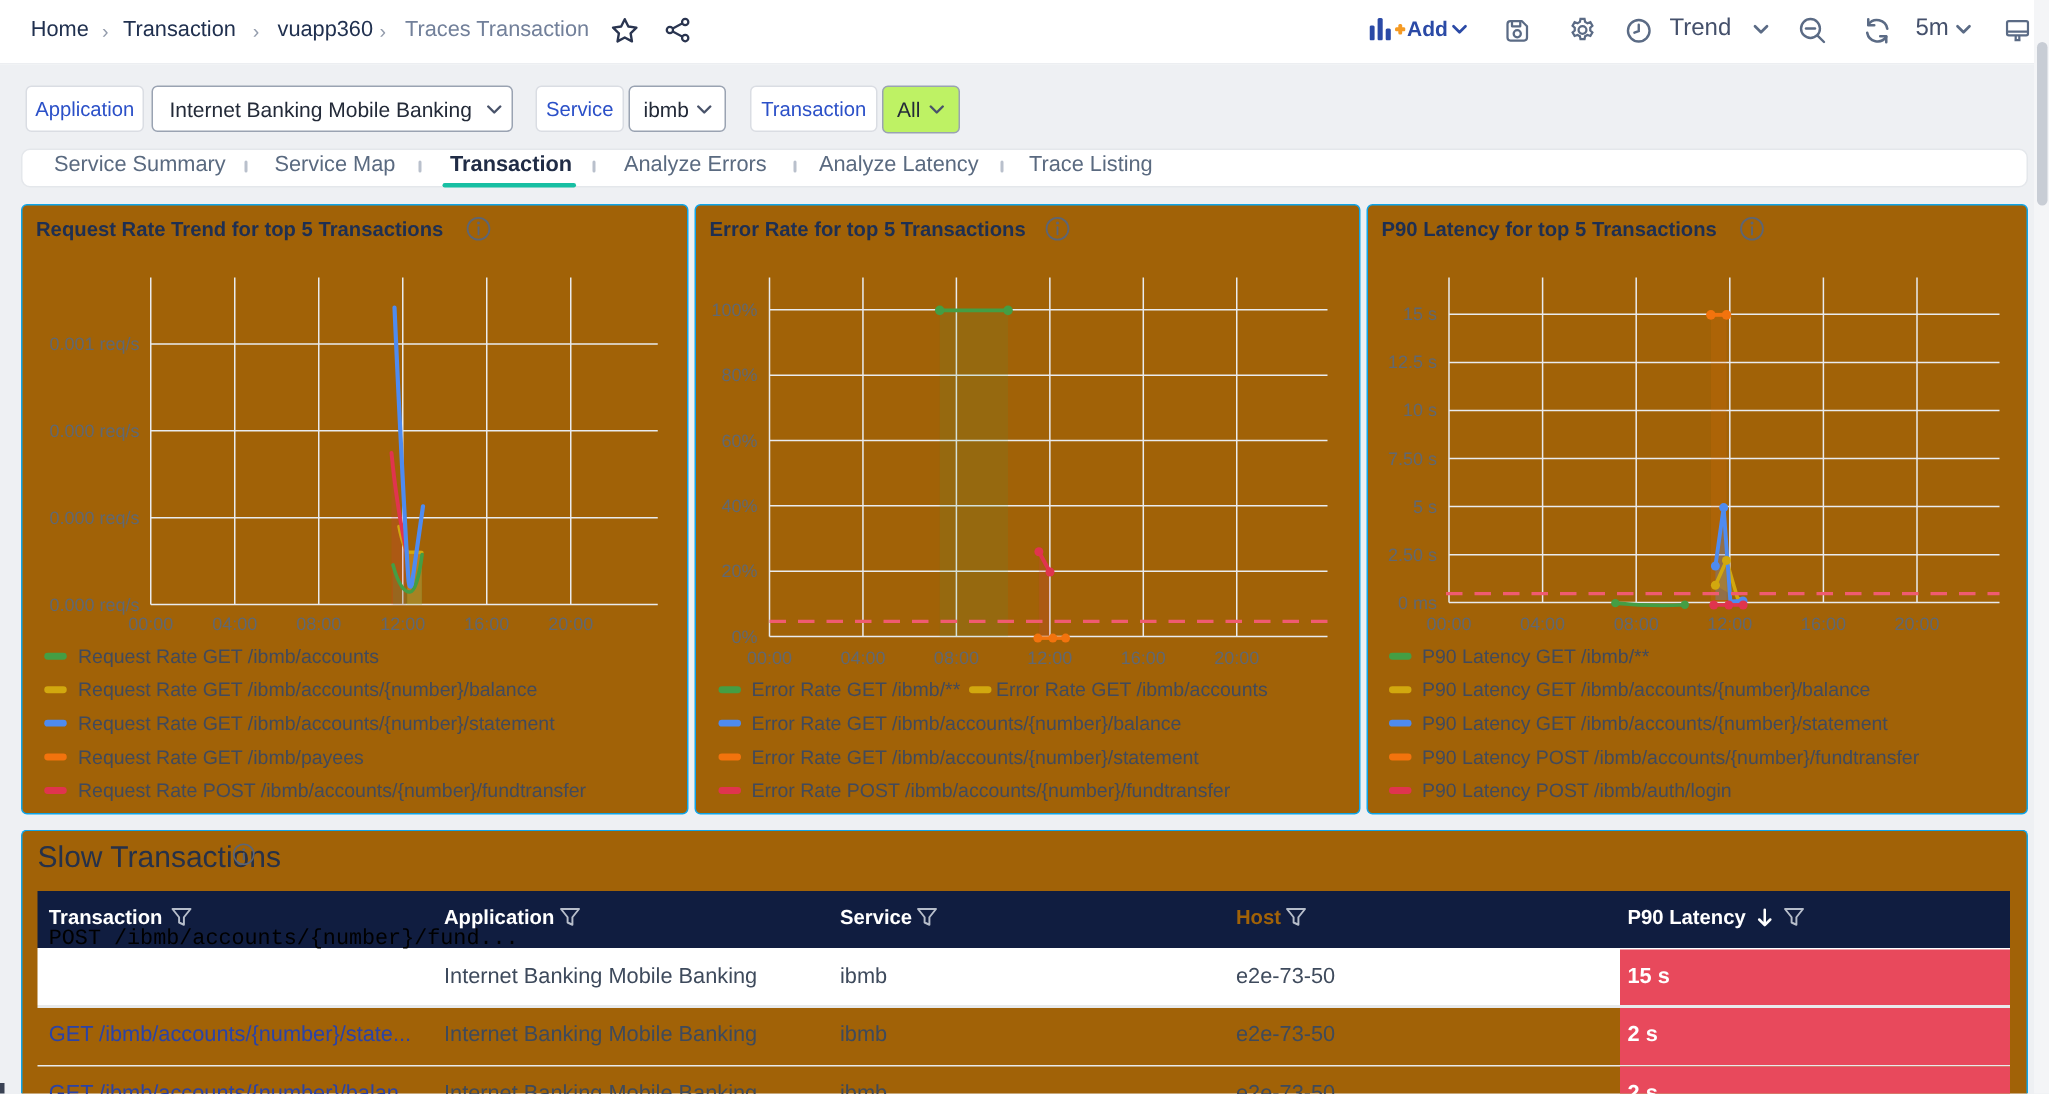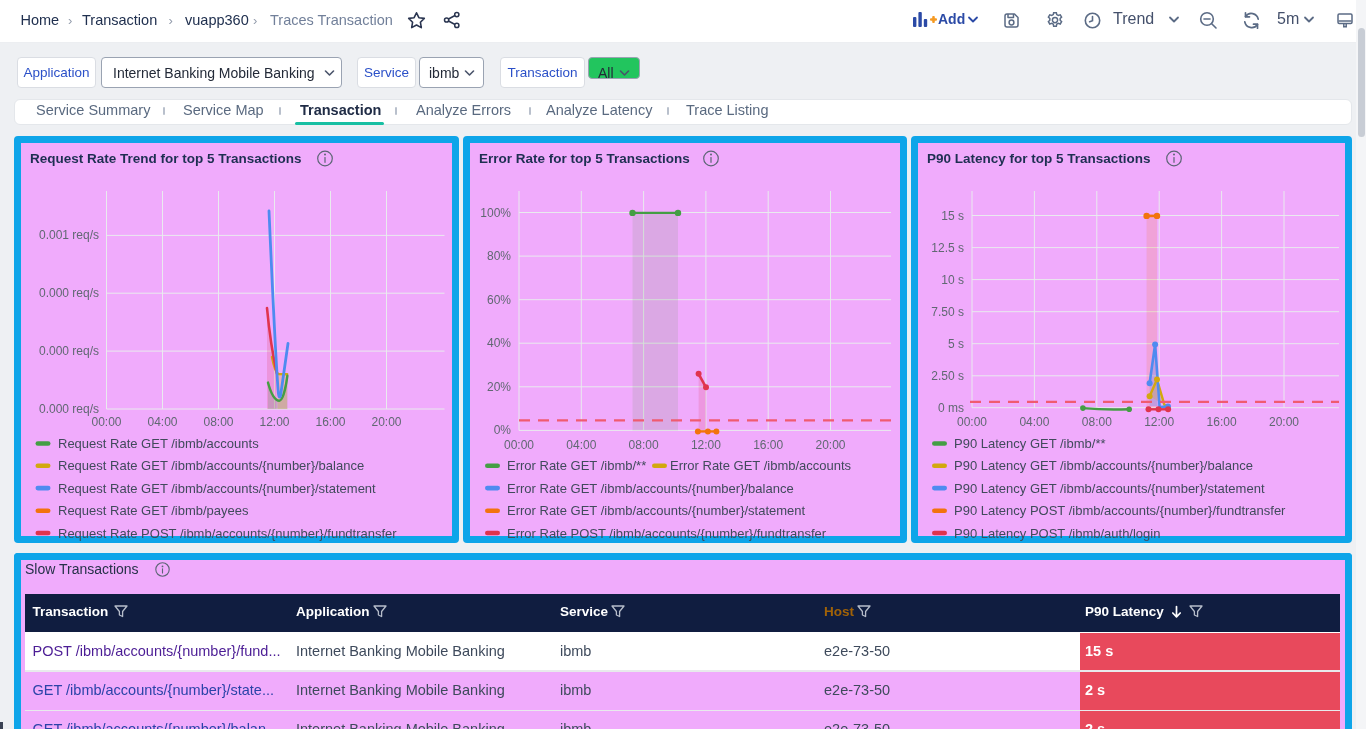--- a/index.html
+++ b/index.html
@@ -1,17 +1,17 @@
 <!DOCTYPE html>
 <html><head>
 <meta charset="utf-8">
 <style>
 html,body{margin:0;padding:0;width:1366px;height:729px;overflow:hidden;background:#eef0f3;font-family:"Liberation Sans",sans-serif;}
 .abs{position:absolute;}
-.panel{position:absolute;background:#f0abfc;border:7px solid #0ea5e9;border-radius:4px;box-sizing:border-box;}
+.panel{position:absolute;background:#a16207;border:1px solid #0ea5e9;border-radius:4px;box-sizing:border-box;}
 .crumb{font-size:14.5px;color:#20304f;}
 .sep{color:#939cac;font-size:13px;}
 svg{display:block;}
 </style>
 </head>
 <body>
 
 <div class="abs" style="left:0;top:0;width:1366px;height:43px;background:#fff;border-bottom:1px solid #eceef1;box-sizing:border-box;"></div>
 <div class="abs crumb" style="left:20.5px;top:12px;">Home</div>
 <div class="abs sep" style="left:68px;top:13px;">›</div>
@@ -99,21 +99,21 @@
     </svg>
 </div>
 <div class="abs" style="left:357px;top:57px;width:59px;height:31px;background:#fff;border:1px solid #dadde3;border-radius:4px;box-sizing:border-box;text-align:center;line-height:29px;font-size:13.5px;font-weight:500;color:#2b50c8;">Service</div>
 <div class="abs" style="left:419px;top:57px;width:65px;height:31px;background:#fff;border:1px solid #9aa3b2;border-radius:4px;box-sizing:border-box;">
   <div class="abs" style="left:9px;top:7px;font-size:14px;color:#232a38;">ibmb</div>
   <svg class="abs" style="left:44px;top:12px;" width="11" height="7" viewBox="0 0 11 7">
       <path d="M1.5 1 L5.5 5 L9.5 1" fill="none" stroke="#49536a" stroke-width="1.6" stroke-linecap="round" stroke-linejoin="round"></path>
     </svg>
 </div>
 <div class="abs" style="left:500px;top:57px;width:85px;height:31px;background:#fff;border:1px solid #dadde3;border-radius:4px;box-sizing:border-box;text-align:center;line-height:29px;font-size:13.5px;font-weight:500;color:#2b50c8;">Transaction</div>
-<div class="abs" style="left:588px;top:57px;width:52px;height:22px;background:#22c55e;border:1px solid #9aa3b2;border-radius:4px;box-sizing:border-box;">
+<div class="abs" style="left:588px;top:57px;width:52px;height:32px;background:#bef264;border:1px solid #9aa3b2;border-radius:4px;box-sizing:border-box;">
   <div class="abs" style="left:9px;top:7px;font-size:14px;color:#232a38;">All</div>
   <svg class="abs" style="left:30px;top:12px;" width="11" height="7" viewBox="0 0 11 7">
       <path d="M1.5 1 L5.5 5 L9.5 1" fill="none" stroke="#49536a" stroke-width="1.6" stroke-linecap="round" stroke-linejoin="round"></path>
     </svg>
 </div>
 
 <div class="abs" style="left:14px;top:99px;width:1338px;height:26px;background:#fff;border:1px solid #e4e7eb;border-radius:6px;box-sizing:border-box;"></div>
 <div class="abs" style="left:36px;top:101.5px;font-size:14.5px;color:#5a6a80;">Service Summary</div>
 <div class="abs" style="left:163px;top:107px;width:2px;height:8px;background:#b9c0cc;border-radius:1px;"></div>
 <div class="abs" style="left:183px;top:101.5px;font-size:14.5px;color:#5a6a80;">Service Map</div>
@@ -288,21 +288,21 @@
         <text x="36" y="349.6">P90 Latency GET /ibmb/accounts/{number}/statement</text>
 <rect x="14" y="365.4" width="15" height="4.6" rx="2.3" fill="#f2730d"></rect>
         <text x="36" y="372.2">P90 Latency POST /ibmb/accounts/{number}/fundtransfer</text>
 <rect x="14" y="387.7" width="15" height="4.6" rx="2.3" fill="#e0344e"></rect>
         <text x="36" y="394.5">P90 Latency POST /ibmb/auth/login</text>
 </g>
 </svg>
 </div>
 
 <div class="panel" style="left:14px;top:553px;width:1338px;height:176px;border-radius:4px 4px 0 0;border-bottom:none;"></div>
-<div class="abs" style="left:25px;top:561px;font-size:14px;color:#263149;">Slow Transactions</div>
+<div class="abs" style="left:25px;top:561px;font-size:20px;color:#263149;">Slow Transactions</div>
 <svg class="abs" style="left:155px;top:562px;" width="15" height="15" viewBox="0 0 15 15">
     <g fill="none" stroke="#5c6575" stroke-width="1.1">
       <circle cx="7.5" cy="7.5" r="6.7"></circle>
       <path d="M7.5 6.8 L7.5 11" stroke-linecap="round"></path>
     </g>
     <circle cx="7.5" cy="4.4" r="0.9" fill="#5c6575"></circle>
   </svg>
 <div class="abs" style="left:25px;top:594px;width:1315px;height:38px;background:#101d40;"></div>
 <div class="abs" style="left:32.5px;top:604px;font-size:13.5px;font-weight:bold;color:#fff;">Transaction</div>
 <div class="abs" style="left:296px;top:604px;font-size:13.5px;font-weight:bold;color:#fff;">Application</div>
@@ -321,21 +321,21 @@
 <svg class="abs" style="left:611px;top:605px;" width="14" height="13" viewBox="0 0 14 13">
     <path d="M1 1 L13 1 L8.6 6.5 L8.6 11.5 L5.4 10 L5.4 6.5 Z" fill="none" stroke="#b6bdca" stroke-width="1.3" stroke-linejoin="round"></path>
   </svg>
 <svg class="abs" style="left:857px;top:605px;" width="14" height="13" viewBox="0 0 14 13">
     <path d="M1 1 L13 1 L8.6 6.5 L8.6 11.5 L5.4 10 L5.4 6.5 Z" fill="none" stroke="#b6bdca" stroke-width="1.3" stroke-linejoin="round"></path>
   </svg>
 <svg class="abs" style="left:1189px;top:605px;" width="14" height="13" viewBox="0 0 14 13">
     <path d="M1 1 L13 1 L8.6 6.5 L8.6 11.5 L5.4 10 L5.4 6.5 Z" fill="none" stroke="#b6bdca" stroke-width="1.3" stroke-linejoin="round"></path>
   </svg>
 <div class="abs" style="left:25px;top:632px;width:1315px;height:38px;background:#fff;"></div>
-<div class="abs" style="left:32.5px;top:643px;font-size:14.5px;color:#4c1d95;">POST /ibmb/accounts/{number}/fund...</div>
+<div class="abs" style="left:32.5px;top:618px;font-size:14.5px;color:#000000;font-family:Liberation Mono, monospace;">POST /ibmb/accounts/{number}/fund...</div>
 <div class="abs" style="left:296px;top:643px;font-size:14.5px;color:#3e4a5c;">Internet Banking Mobile Banking</div>
 <div class="abs" style="left:560px;top:643px;font-size:14.5px;color:#3e4a5c;">ibmb</div>
 <div class="abs" style="left:824px;top:643px;font-size:14.5px;color:#3e4a5c;">e2e-73-50</div>
 <div class="abs" style="left:1080px;top:632.5px;width:260px;height:37px;background:#e8495c;"></div>
 <div class="abs" style="left:1085px;top:643px;font-size:14.5px;font-weight:bold;color:#fff;">15 s</div>
 <div class="abs" style="left:25px;top:670px;width:1315px;height:1.5px;background:#e8eaec;"></div>
 <div class="abs" style="left:32.5px;top:682px;font-size:14.5px;color:#2a43a8;">GET /ibmb/accounts/{number}/state...</div>
 <div class="abs" style="left:296px;top:682px;font-size:14.5px;color:#3e4a5c;">Internet Banking Mobile Banking</div>
 <div class="abs" style="left:560px;top:682px;font-size:14.5px;color:#3e4a5c;">ibmb</div>
 <div class="abs" style="left:824px;top:682px;font-size:14.5px;color:#3e4a5c;">e2e-73-50</div>

